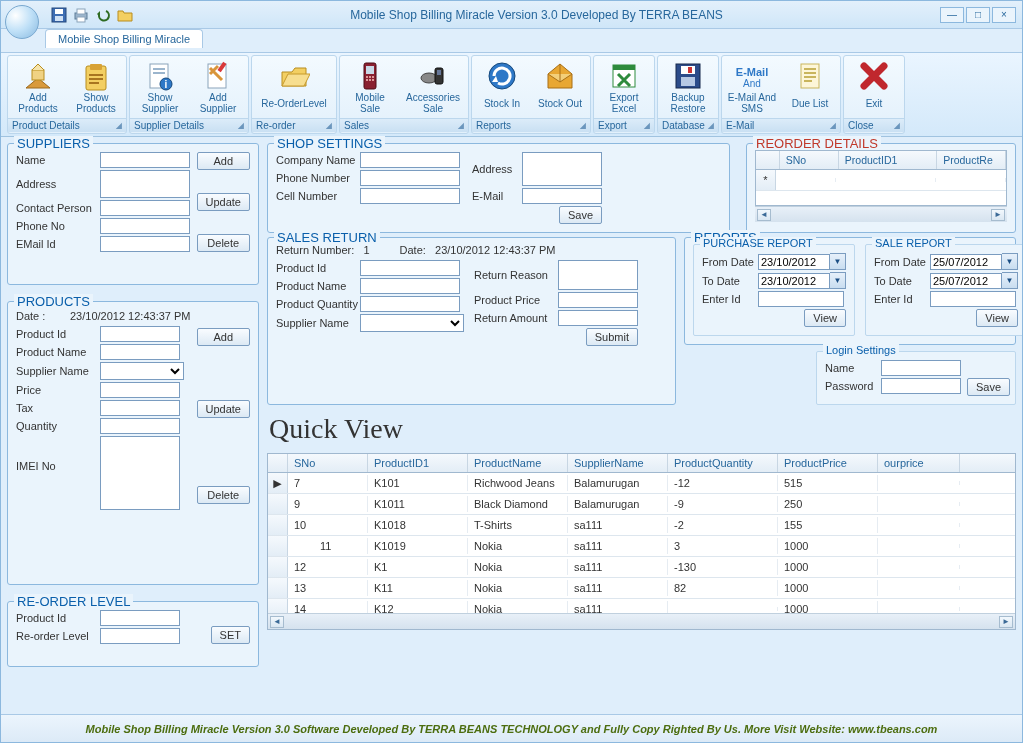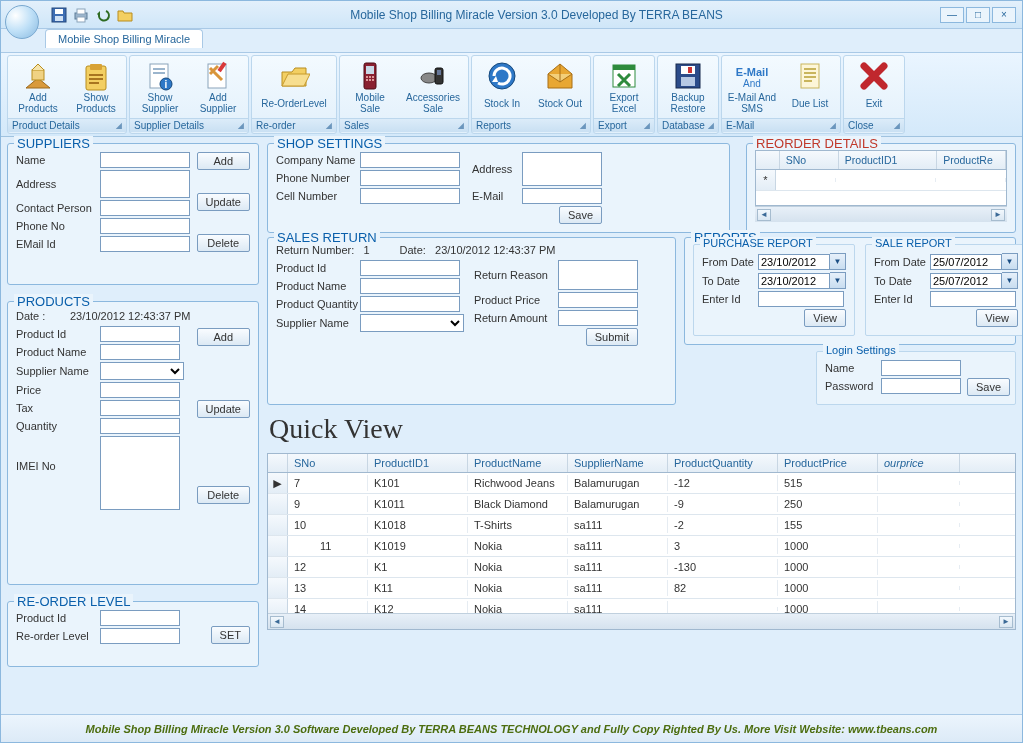--- a/index.html
+++ b/index.html
@@ -602,21 +602,21 @@
 
       <div class="grid">
         <div class="grid-head" id="qv-head">
             <div class="gh" style="width:20px;"></div>
             <div class="gh" style="width:80px;">SNo</div>
             <div class="gh" style="width:100px;">ProductID1</div>
             <div class="gh" style="width:100px;">ProductName</div>
             <div class="gh" style="width:100px;">SupplierName</div>
             <div class="gh" style="width:110px;">ProductQuantity</div>
             <div class="gh" style="width:100px;">ProductPrice</div>
-            <div class="gh" style="width:82px;font-style:italic;">ourprice</div>
+            <div class="gh" style="width:82px;">ourprice</div>
           </div>
         <div class="grid-body" id="qv-body">
             <div class="grow-row selected">
               <div class="rowsel">▶</div>
               <div class="gcell" style="width:80px;">7</div>
               <div class="gcell" style="width:100px;">K101</div>
               <div class="gcell" style="width:100px;">Richwood Jeans</div>
               <div class="gcell" style="width:100px;">Balamurugan</div>
               <div class="gcell" style="width:110px;">-12</div>
               <div class="gcell" style="width:100px;">515</div>

